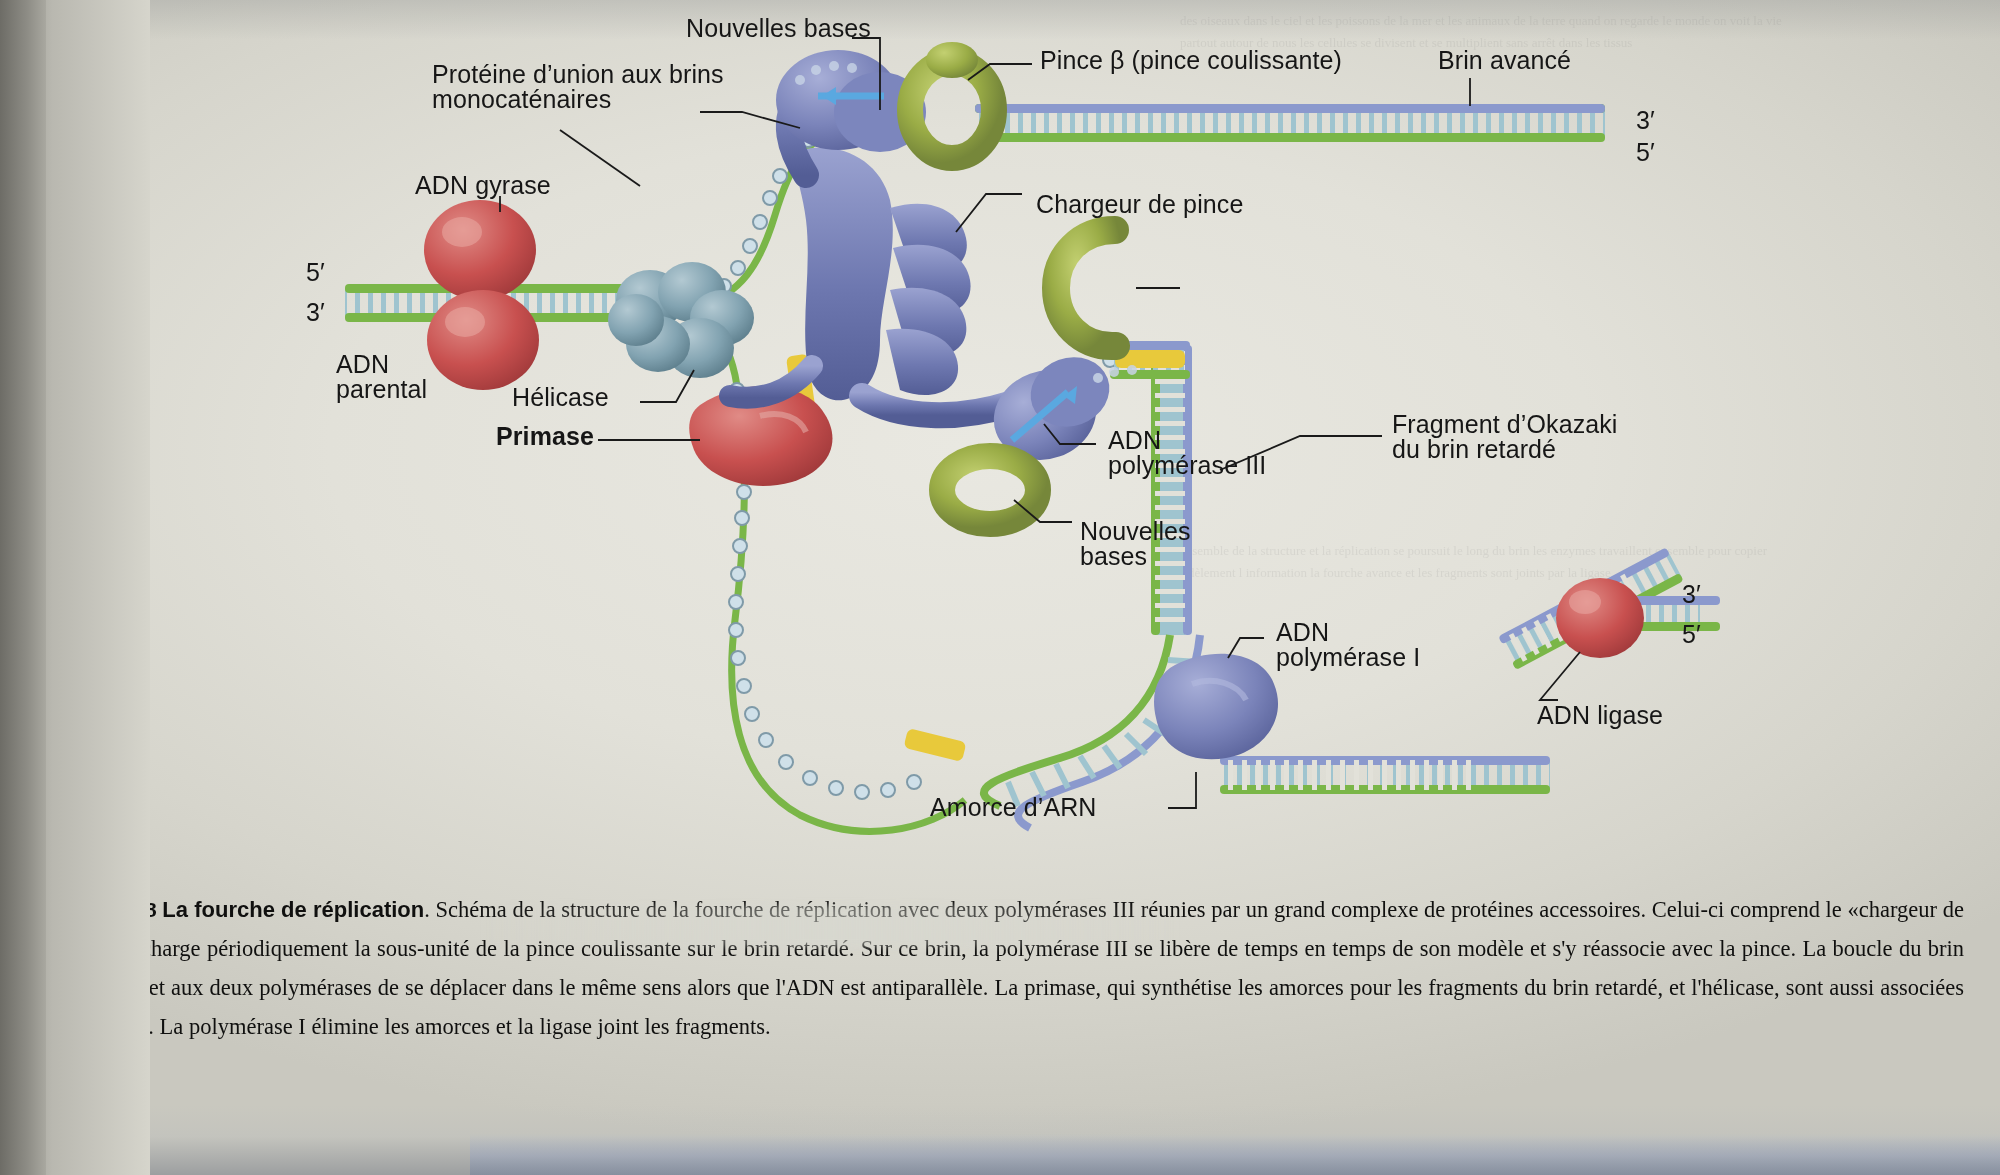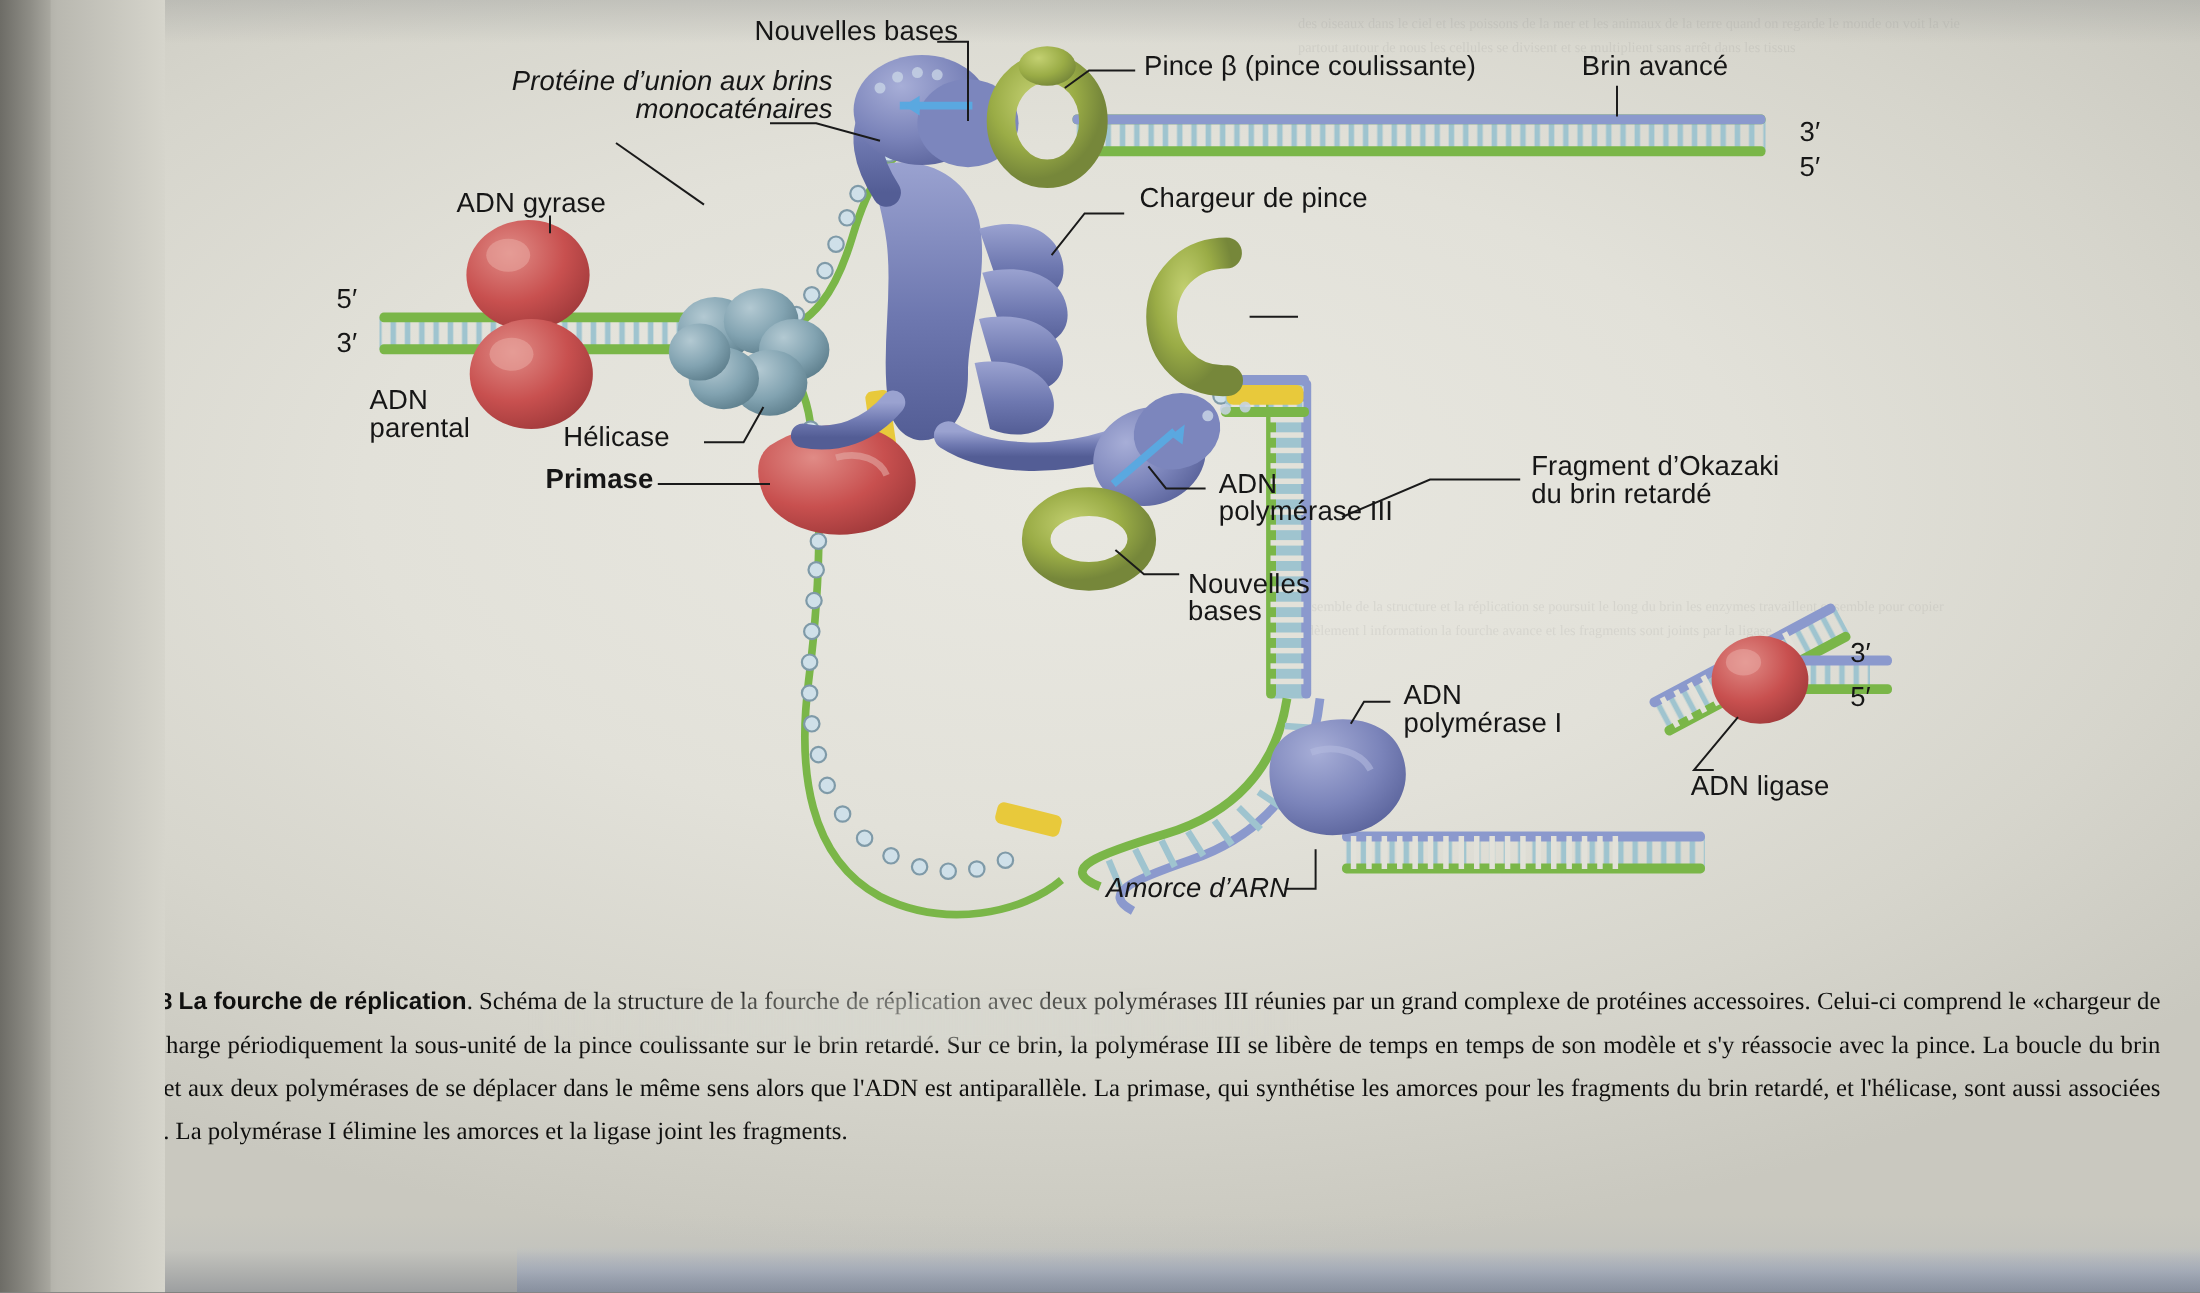--- a/index.html
+++ b/index.html
@@ -76,21 +76,21 @@
   
   .lbl {
     position: absolute;
     font-family: "Liberation Sans", sans-serif;
     font-size: 25px;
     color: #161616;
     white-space: pre;
     line-height: 25px;
     letter-spacing: .1px;
   }
-  .lbl.right { text-align: right; font-style: italic; }
+  .lbl.right { text-align: left; }
 
   
   #caption {
     position: absolute;
     left: 34px;
     top: 890px;
     width: 1930px;
     font-family: "Liberation Serif", serif;
     font-size: 22.5px;
     line-height: 39px;
@@ -460,21 +460,21 @@
   <div class="lbl right" style="left:432px; top:62px; width:325px;">Protéine d’union aux brins
 monocaténaires</div>
   <div class="lbl" style="left:415px; top:173px;">ADN gyrase</div>
   <div class="lbl" style="left:336px; top:352px;">ADN
 parental</div>
   <div class="lbl" style="left:512px; top:385px;">Hélicase</div>
   <div class="lbl" style="left:496px; top:424px;font-weight:bold;">Primase</div>
 
   <div class="lbl" style="left:1040px; top:48px;">Pince β (pince coulissante)</div>
   <div class="lbl" style="left:1398px; top:48px;margin-left:40px;">Brin avancé</div>
-  <div class="lbl" style="left:1036px; top:168px;">Chargeur de pince</div>
+  <div class="lbl" style="left:1036px; top:192px;">Chargeur de pince</div>
   <div class="lbl" style="left:1190px; top:276px;"></div>
 
   <div class="lbl" style="left:1108px; top:428px;">ADN
 polymérase III</div>
   <div class="lbl" style="left:1080px; top:519px;">Nouvelles
 bases</div>
   <div class="lbl" style="left:1392px; top:412px;">Fragment d’Okazaki
 du brin retardé</div>
   <div class="lbl" style="left:1276px; top:620px;">ADN
 polymérase I</div>

